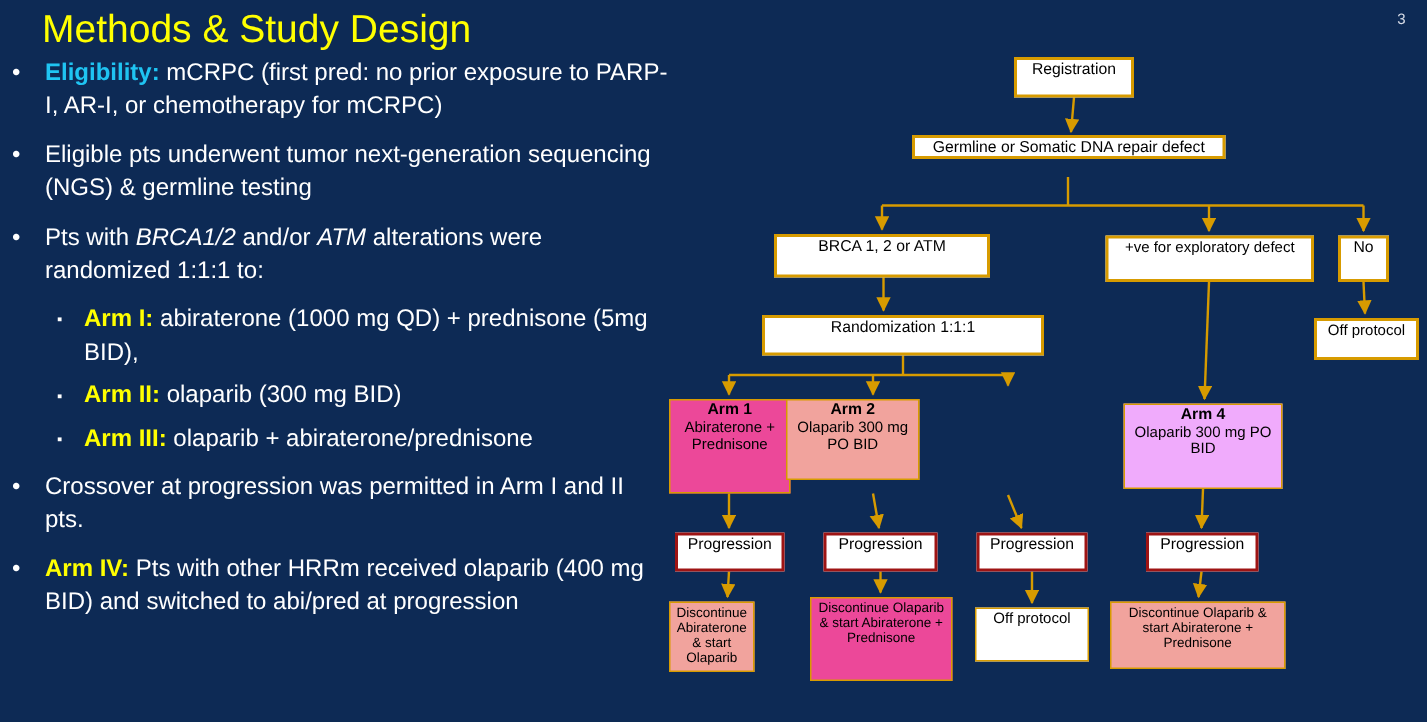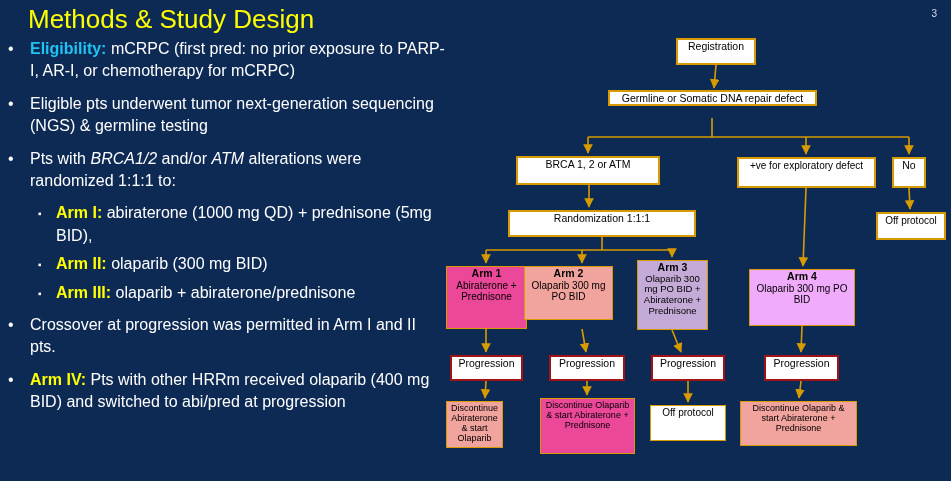--- a/index.html
+++ b/index.html
@@ -161,24 +161,20 @@
     <div class="box arm fill-blue" style="left:446px; top:266px; width:81px; height:63px;">
       <div class="arm-title">Arm 1</div>
       <div class="arm-body">Abiraterone + Prednisone</div>
     </div>
 
     <div class="box arm fill-salmon" style="left:524px; top:266px; width:89px; height:54px;">
       <div class="arm-title">Arm 2</div>
       <div class="arm-body">Olaparib 300 mg PO BID</div>
     </div>
 
-    <div class="box arm arm3 fill-purple" style="left:637px; top:260px; width:71px; height:70px;">
-      <div class="arm-title">Arm 3</div>
-      <div class="arm-body">Olaparib 300 mg PO BID + Abiraterone + Prednisone</div>
-    </div>
 
     <div class="box arm fill-tan" style="left:749px; top:269px; width:106px; height:57px;">
       <div class="arm-title">Arm 4</div>
       <div class="arm-body">Olaparib 300 mg PO BID</div>
     </div>
 
     <div class="box prog nowrap" style="left:450px; top:355px; width:73px; height:26px;">
       <span>Progression</span>
     </div>
 

